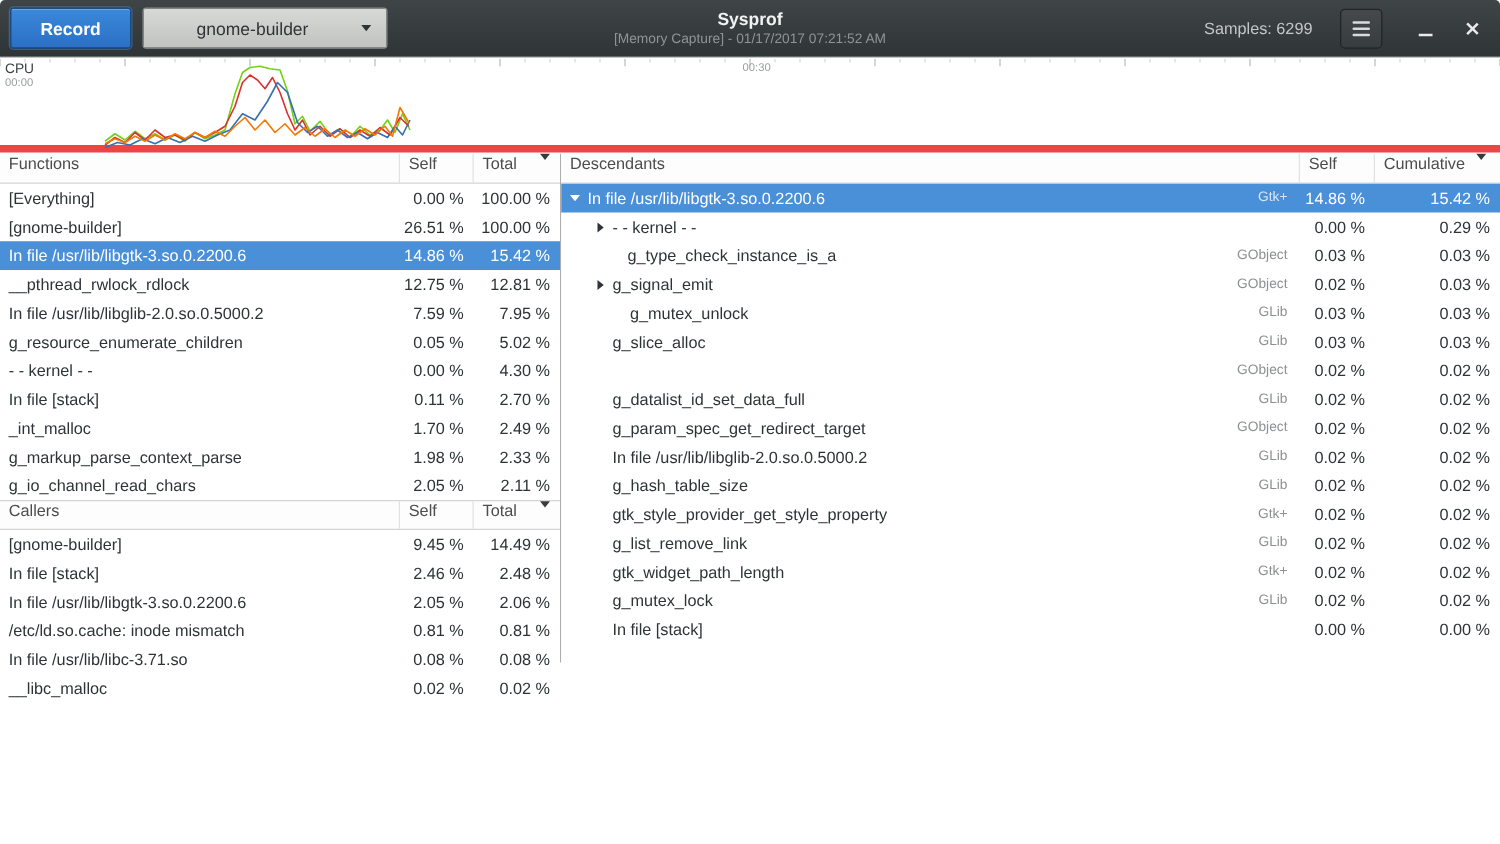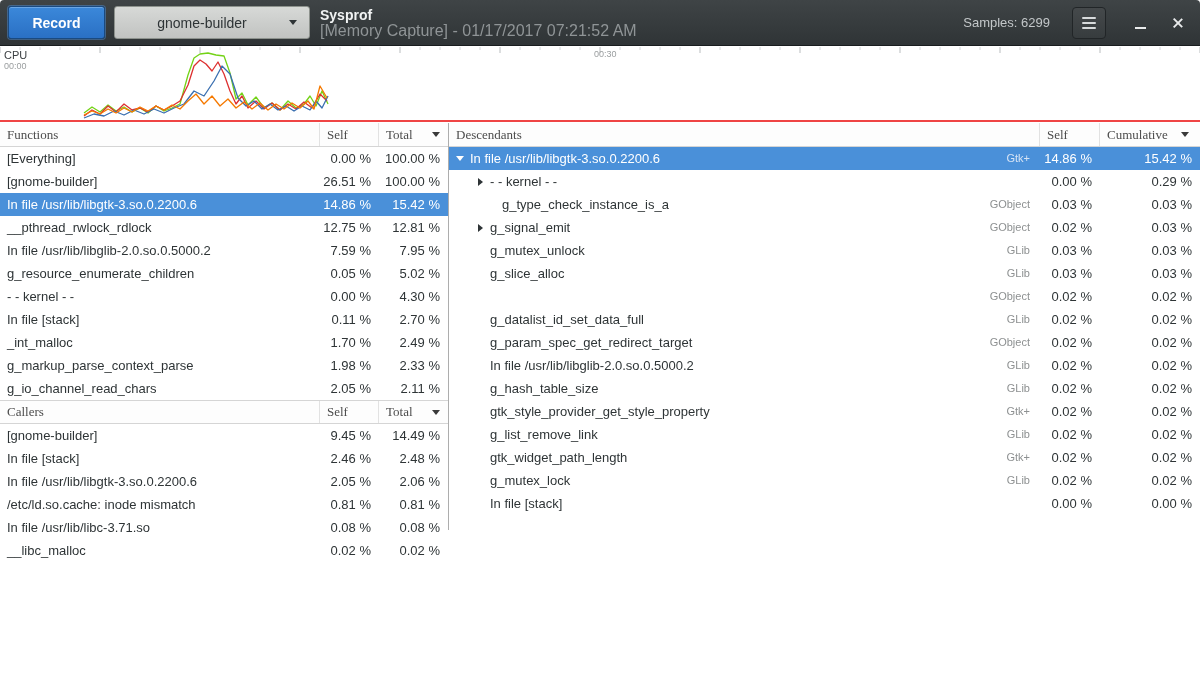--- a/index.html
+++ b/index.html
@@ -14,56 +14,56 @@
   .record-btn { position:absolute; left:8px; top:6px; width:97px; height:33px;
     border-radius:3px; background:linear-gradient(#3b88da,#2a70c4);
     border:1px solid #1a4a80; box-shadow:inset 0 1px rgba(255,255,255,.25),0 0 0 1px rgba(82,148,226,.45);
     color:#fff; font-weight:bold; font-size:14px; display:flex; align-items:center; justify-content:center; cursor:pointer; }
   .proc-btn { position:absolute; left:114px; top:6px; width:196px; height:33px;
     border-radius:3px; background:linear-gradient(#d7d9d7,#c1c3c1); border:1px solid #8d928d;
     color:#2e3436; font-size:14px; display:flex; align-items:center; cursor:pointer; }
   .proc-btn .lbl { flex:1; text-align:center; }
   .dd-arrow { width:0; height:0; border-left:4px solid transparent; border-right:4px solid transparent;
     border-top:5px solid #2e3436; margin-right:12px; }
-  .titlebox { position:absolute; left:320px; right:320px; top:7px; text-align:left; }
+  .titlebox { position:absolute; left:320px; right:320px; top:7px; text-align:center; }
   .title    { font-size:14px; font-weight:bold; color:#f1f3f3; line-height:17px; }
-  .subtitle { font-size:16px; color:#8f9496; line-height:14px; }
+  .subtitle { font-size:11px; color:#8f9496; line-height:14px; }
   .samples  { position:absolute; right:150px; top:15px; font-size:13px; color:#c3c7c9; }
   .menu-btn { position:absolute; top:7px; right:94px; width:34px; height:32px;
     background:linear-gradient(#45494b,#373c3e); border:1px solid #212527; border-radius:4px;
     display:flex; align-items:center; justify-content:center; cursor:pointer; }
   .menu-icon { display:flex; flex-direction:column; gap:3px; }
   .menu-icon div { width:14px; height:2px; background:#d8dbdc; border-radius:1px; }
   .win-btn { position:absolute; top:9px; width:28px; height:28px; display:flex;
     align-items:center; justify-content:center; cursor:pointer; }
   .min-btn { right:46px; } .close-btn { right:8px; }
   .min-bar { width:11px; height:2px; background:#e9ebec; margin-top:9px; }
   .close-x { position:relative; width:14px; height:14px; }
   .close-x::before,.close-x::after { content:""; position:absolute; left:6.2px; top:1px;
     width:1.6px; height:12px; background:#e9ebec; }
   .close-x::before { transform:rotate(45deg); } .close-x::after { transform:rotate(-45deg); }
 
   
   .cpu-area { position:absolute; top:47px; left:0; right:0; height:75px;
-    background:#fff; border-bottom:2px solid #ef4444; }
+    background:#fff; border-bottom:6px solid #ef4444; }
   .cpu-area svg { position:absolute; top:0; left:0; }
   .cpu-label { position:absolute; left:4px; top:2px; font-size:11px; color:#3c4043; }
   .t-start { position:absolute; left:4px; top:14px; font-size:9px; color:#9a9e9f; }
   .t-mid   { position:absolute; left:594px; top:2px; font-size:9px; color:#9a9e9f; }
 
   
   .main { position:absolute; top:123px; left:0; right:0; bottom:0; display:flex; }
   .left  { width:449px; border-right:1px solid #adadad; background:#fff; }
   .right { flex:1; background:#fff; }
 
   .thead { display:flex; height:24px; background:#fdfdfd;
     border-bottom:1px solid #d5d5d5; color:#4c4c4c; font-size:13px; }
   .thead.bt { border-top:1px solid #d5d5d5; }
-  .thead .hcell { display:flex; align-items:center; padding-left:7px;
-    border-right:1px solid #e2e2e2; cursor:pointer;font-family:Liberation Serif, serif; }
+  .thead .hcell { display:flex; align-items:flex-start; padding-left:7px;
+    border-right:1px solid #e2e2e2; cursor:pointer; }
   .h-name { flex:1; } .h-self { width:59px; } .h-total { width:69px; border-right:none !important;
     justify-content:space-between; padding-right:8px; }
   .h-selfr { width:60px; } .h-cum { width:100px; border-right:none !important;
     justify-content:space-between; padding-right:11px; }
   .tri-down { width:0; height:0; border-left:4px solid transparent;
     border-right:4px solid transparent; border-top:5px solid #3a3a3a; }
 
   .trow { display:flex; height:23px; line-height:23px; font-size:13px; color:#2e3436; cursor:pointer; }
   .trow.sel { background:#4a90d9; color:#fff; }
   .cell { overflow:hidden; white-space:nowrap; }
@@ -388,21 +388,21 @@
               <span class="exp-slot">
                 <span class="exp-closed"></span>
               </span>
               <span>g_signal_emit</span>
               <span class="tag">GObject</span>
             </div>
             <div class="cell c-num c-selfr">0.02 %</div>
             <div class="cell c-num c-cum">0.03 %</div>
           </div>
           <div class="trow">
-            <div class="cell c-name" style="padding-left: 24px;">
+            <div class="cell c-name" style="padding-left: 24px; gap: 14px;">
               <span class="exp-slot"></span>
               <span>g_mutex_unlock</span>
               <span class="tag">GLib</span>
             </div>
             <div class="cell c-num c-selfr">0.03 %</div>
             <div class="cell c-num c-cum">0.03 %</div>
           </div>
           <div class="trow">
             <div class="cell c-name" style="padding-left: 24px;">
               <span class="exp-slot"></span>

